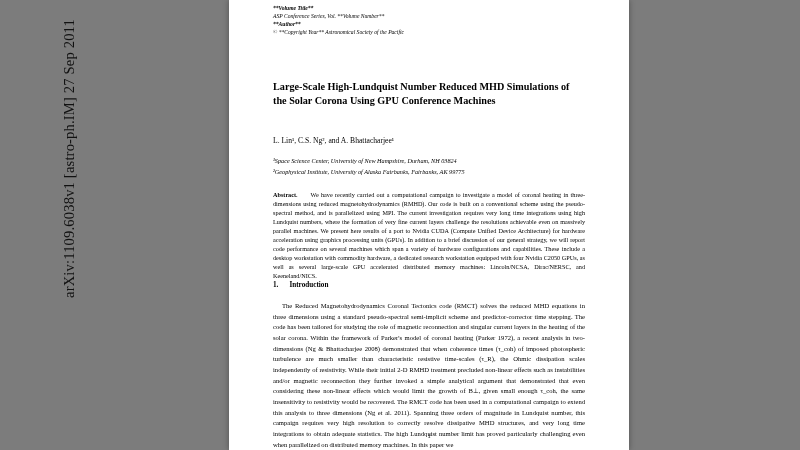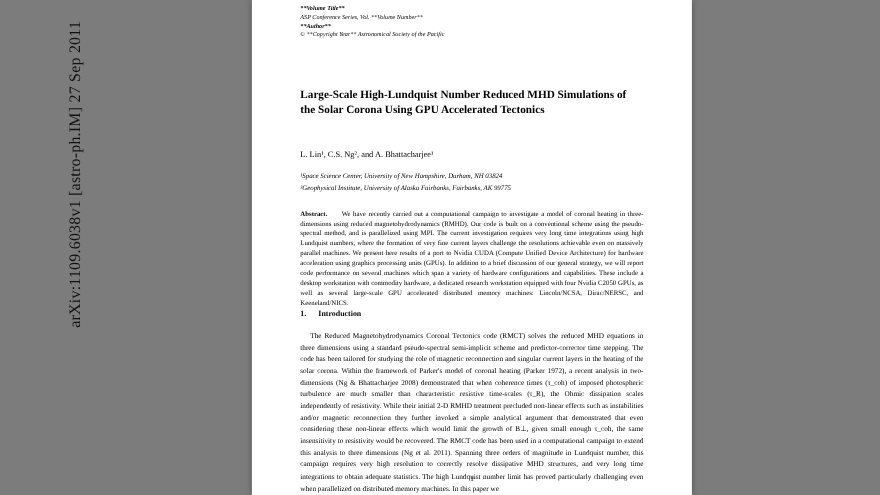--- a/index.html
+++ b/index.html
@@ -104,21 +104,21 @@
 <div class="page">
   <div class="content">
 
     <div class="runhead">
       <div>**Volume Title**</div>
       <div class="nonbold">ASP Conference Series, Vol. **Volume Number**</div>
       <div>**Author**</div>
       <div class="nonbold">© **Copyright Year** Astronomical Society of the Pacific</div>
     </div>
 
-    <div class="title">Large-Scale High-Lundquist Number Reduced MHD Simulations of the Solar Corona Using GPU Accelerated Tectonics</div>
+    <div class="title">Large-Scale High-Lundquist Number Reduced MHD Simulations of the Solar Corona Using GPU Conference Machines</div>
 
     <div class="authors">L. Lin¹, C.S. Ng², and A. Bhattacharjee¹</div>
 
     <div class="affils">
       <div>¹Space Science Center, University of New Hampshire, Durham, NH 03824</div>
       <div>²Geophysical Institute, University of Alaska Fairbanks, Fairbanks, AK 99775</div>
     </div>
 
     <div class="abstract"><b>Abstract.</b><span class="gap"></span><span>We have recently carried out a computational campaign to investigate a model of coronal heating in three-dimensions using reduced magnetohydrodynamics (RMHD). Our code is built on a conventional scheme using the pseudo-spectral method, and is parallelized using MPI. The current investigation requires very long time integrations using high Lundquist numbers, where the formation of very fine current layers challenge the resolutions achievable even on massively parallel machines. We present here results of a port to Nvidia CUDA (Compute Unified Device Architecture) for hardware acceleration using graphics processing units (GPUs). In addition to a brief discussion of our general strategy, we will report code performance on several machines which span a variety of hardware configurations and capabilities. These include a desktop workstation with commodity hardware, a dedicated research workstation equipped with four Nvidia C2050 GPUs, as well as several large-scale GPU accelerated distributed memory machines: Lincoln/NCSA, Dirac/NERSC, and Keeneland/NICS.</span></div>
 

